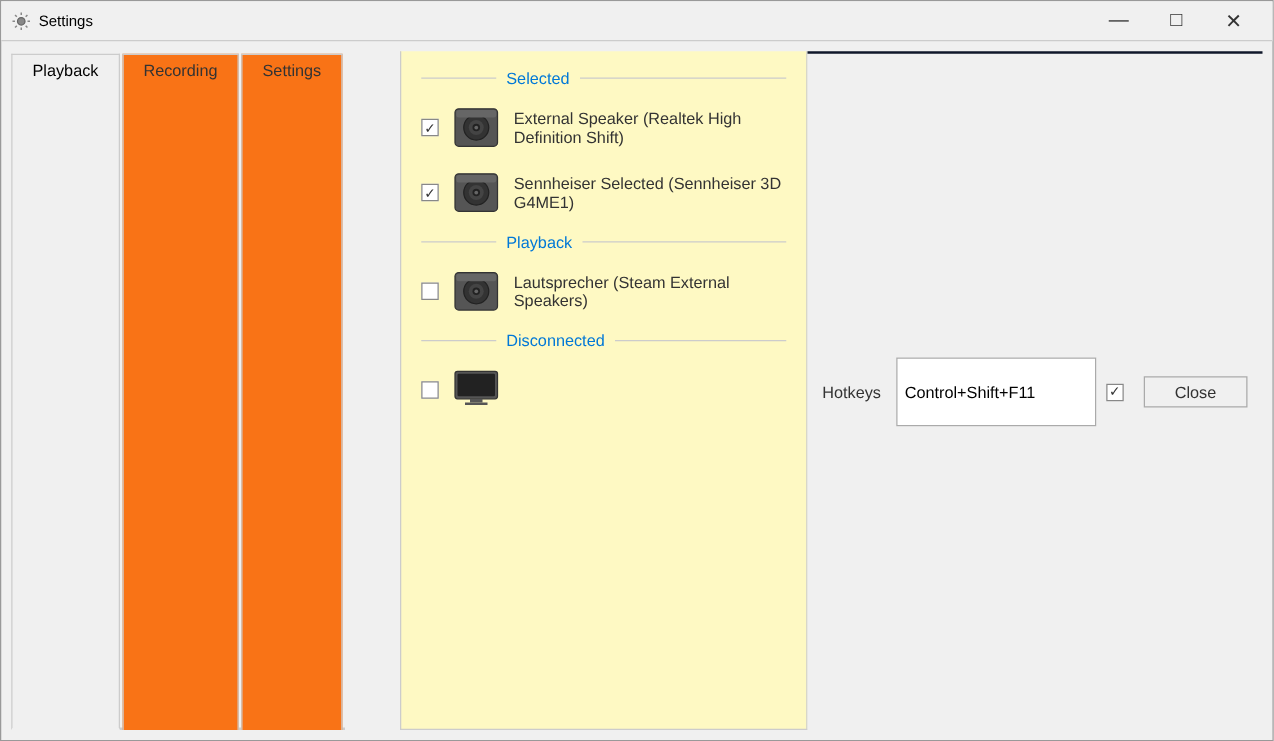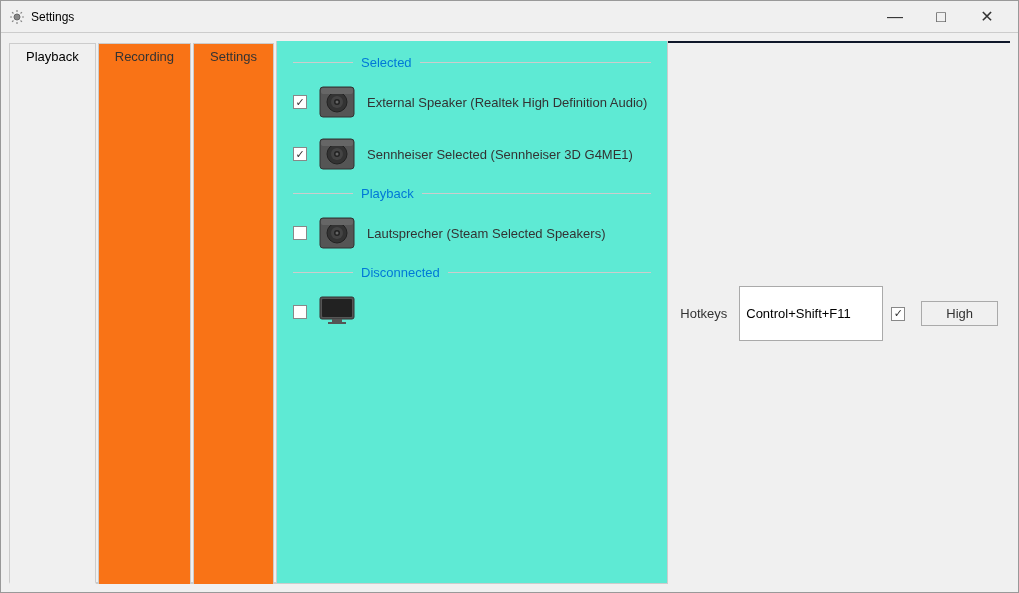--- a/index.html
+++ b/index.html
@@ -85,24 +85,25 @@
       background: #f0f0f0;
       border-bottom: 2px solid #f0f0f0;
       z-index: 1;
       font-weight: 500;
       color: #000;
     }
     .tab-content {
       flex: 1;
       border: 1px solid #ccc;
       border-top: none;
-      background: #5eead4;
+      background: #fef9c3;
       overflow: hidden;
       display: flex;
       flex-direction: column;
+      margin-left: 44px;
     }
     .device-list {
       flex: 1;
       overflow-y: scroll;
       padding: 8px 0;
       position: relative;
     }
     .section-header {
       display: flex;
       align-items: center;
@@ -182,21 +183,21 @@
     }
     .hotkey-label {
       font-size: 13px;
       color: #333;
       margin-right: 4px;
     }
     .hotkey-input {
       border: 1px solid #aaa;
       padding: 19px 6px;
       font-size: 13px;
-      width: 144px;
+      width: 160px;
       background: #fff;
     }
     .footer-checkbox {
       width: 14px;
       height: 14px;
       border: 1px solid #888;
       background: #fff;
       display: flex;
       align-items: center;
       justify-content: center;
@@ -267,21 +268,21 @@
           <div class="device-icon">
             <svg class="icon-speaker" viewBox="0 0 38 34" xmlns="http://www.w3.org/2000/svg">
               <rect x="2" y="2" width="34" height="30" rx="3" fill="#555" stroke="#333" stroke-width="1"></rect>
               <circle cx="19" cy="17" r="10" fill="#333" stroke="#222" stroke-width="1"></circle>
               <circle cx="19" cy="17" r="6" fill="#444"></circle>
               <circle cx="19" cy="17" r="3" fill="#222"></circle>
               <circle cx="19" cy="17" r="1.5" fill="#666"></circle>
               <rect x="3" y="3" width="32" height="6" rx="2" fill="#666"></rect>
             </svg>
           </div>
-          <span class="device-name">External Speaker (Realtek High Definition Audio)</span>
+          <span class="device-name">External Speaker (Realtek High Definition Shift)</span>
         </div>
 
         <div class="device-item">
           <div class="device-checkbox checked"></div>
           <div class="device-icon">
             <svg class="icon-speaker" viewBox="0 0 38 34" xmlns="http://www.w3.org/2000/svg">
               <rect x="2" y="2" width="34" height="30" rx="3" fill="#555" stroke="#333" stroke-width="1"></rect>
               <circle cx="19" cy="17" r="10" fill="#333" stroke="#222" stroke-width="1"></circle>
               <circle cx="19" cy="17" r="6" fill="#444"></circle>
               <circle cx="19" cy="17" r="3" fill="#222"></circle>
@@ -300,21 +301,21 @@
           <div class="device-icon">
             <svg class="icon-speaker" viewBox="0 0 38 34" xmlns="http://www.w3.org/2000/svg">
               <rect x="2" y="2" width="34" height="30" rx="3" fill="#555" stroke="#333" stroke-width="1"></rect>
               <circle cx="19" cy="17" r="10" fill="#333" stroke="#222" stroke-width="1"></circle>
               <circle cx="19" cy="17" r="6" fill="#444"></circle>
               <circle cx="19" cy="17" r="3" fill="#222"></circle>
               <circle cx="19" cy="17" r="1.5" fill="#666"></circle>
               <rect x="3" y="3" width="32" height="6" rx="2" fill="#666"></rect>
             </svg>
           </div>
-          <span class="device-name">Lautsprecher (Steam Selected Speakers)</span>
+          <span class="device-name">Lautsprecher (Steam External Speakers)</span>
         </div>
 
 
         <div class="section-header">Disconnected</div>
 
 
         <div class="device-item">
           <div class="device-checkbox"></div>
           <div class="device-icon">
             <svg class="icon-monitor" viewBox="0 0 38 34" xmlns="http://www.w3.org/2000/svg">
@@ -327,16 +328,16 @@
         </div>
 
       </div>
     </div>
 
     <div class="footer">
       <span class="hotkey-label">Hotkeys</span>
       <input class="hotkey-input" type="text" value="Control+Shift+F11" style="">
       <div class="footer-checkbox checked"></div>
       <div class="spacer"></div>
-      <button class="close-btn">High</button>
+      <button class="close-btn">Close</button>
     </div>
   </div>
 </div>
 
 </body></html>

